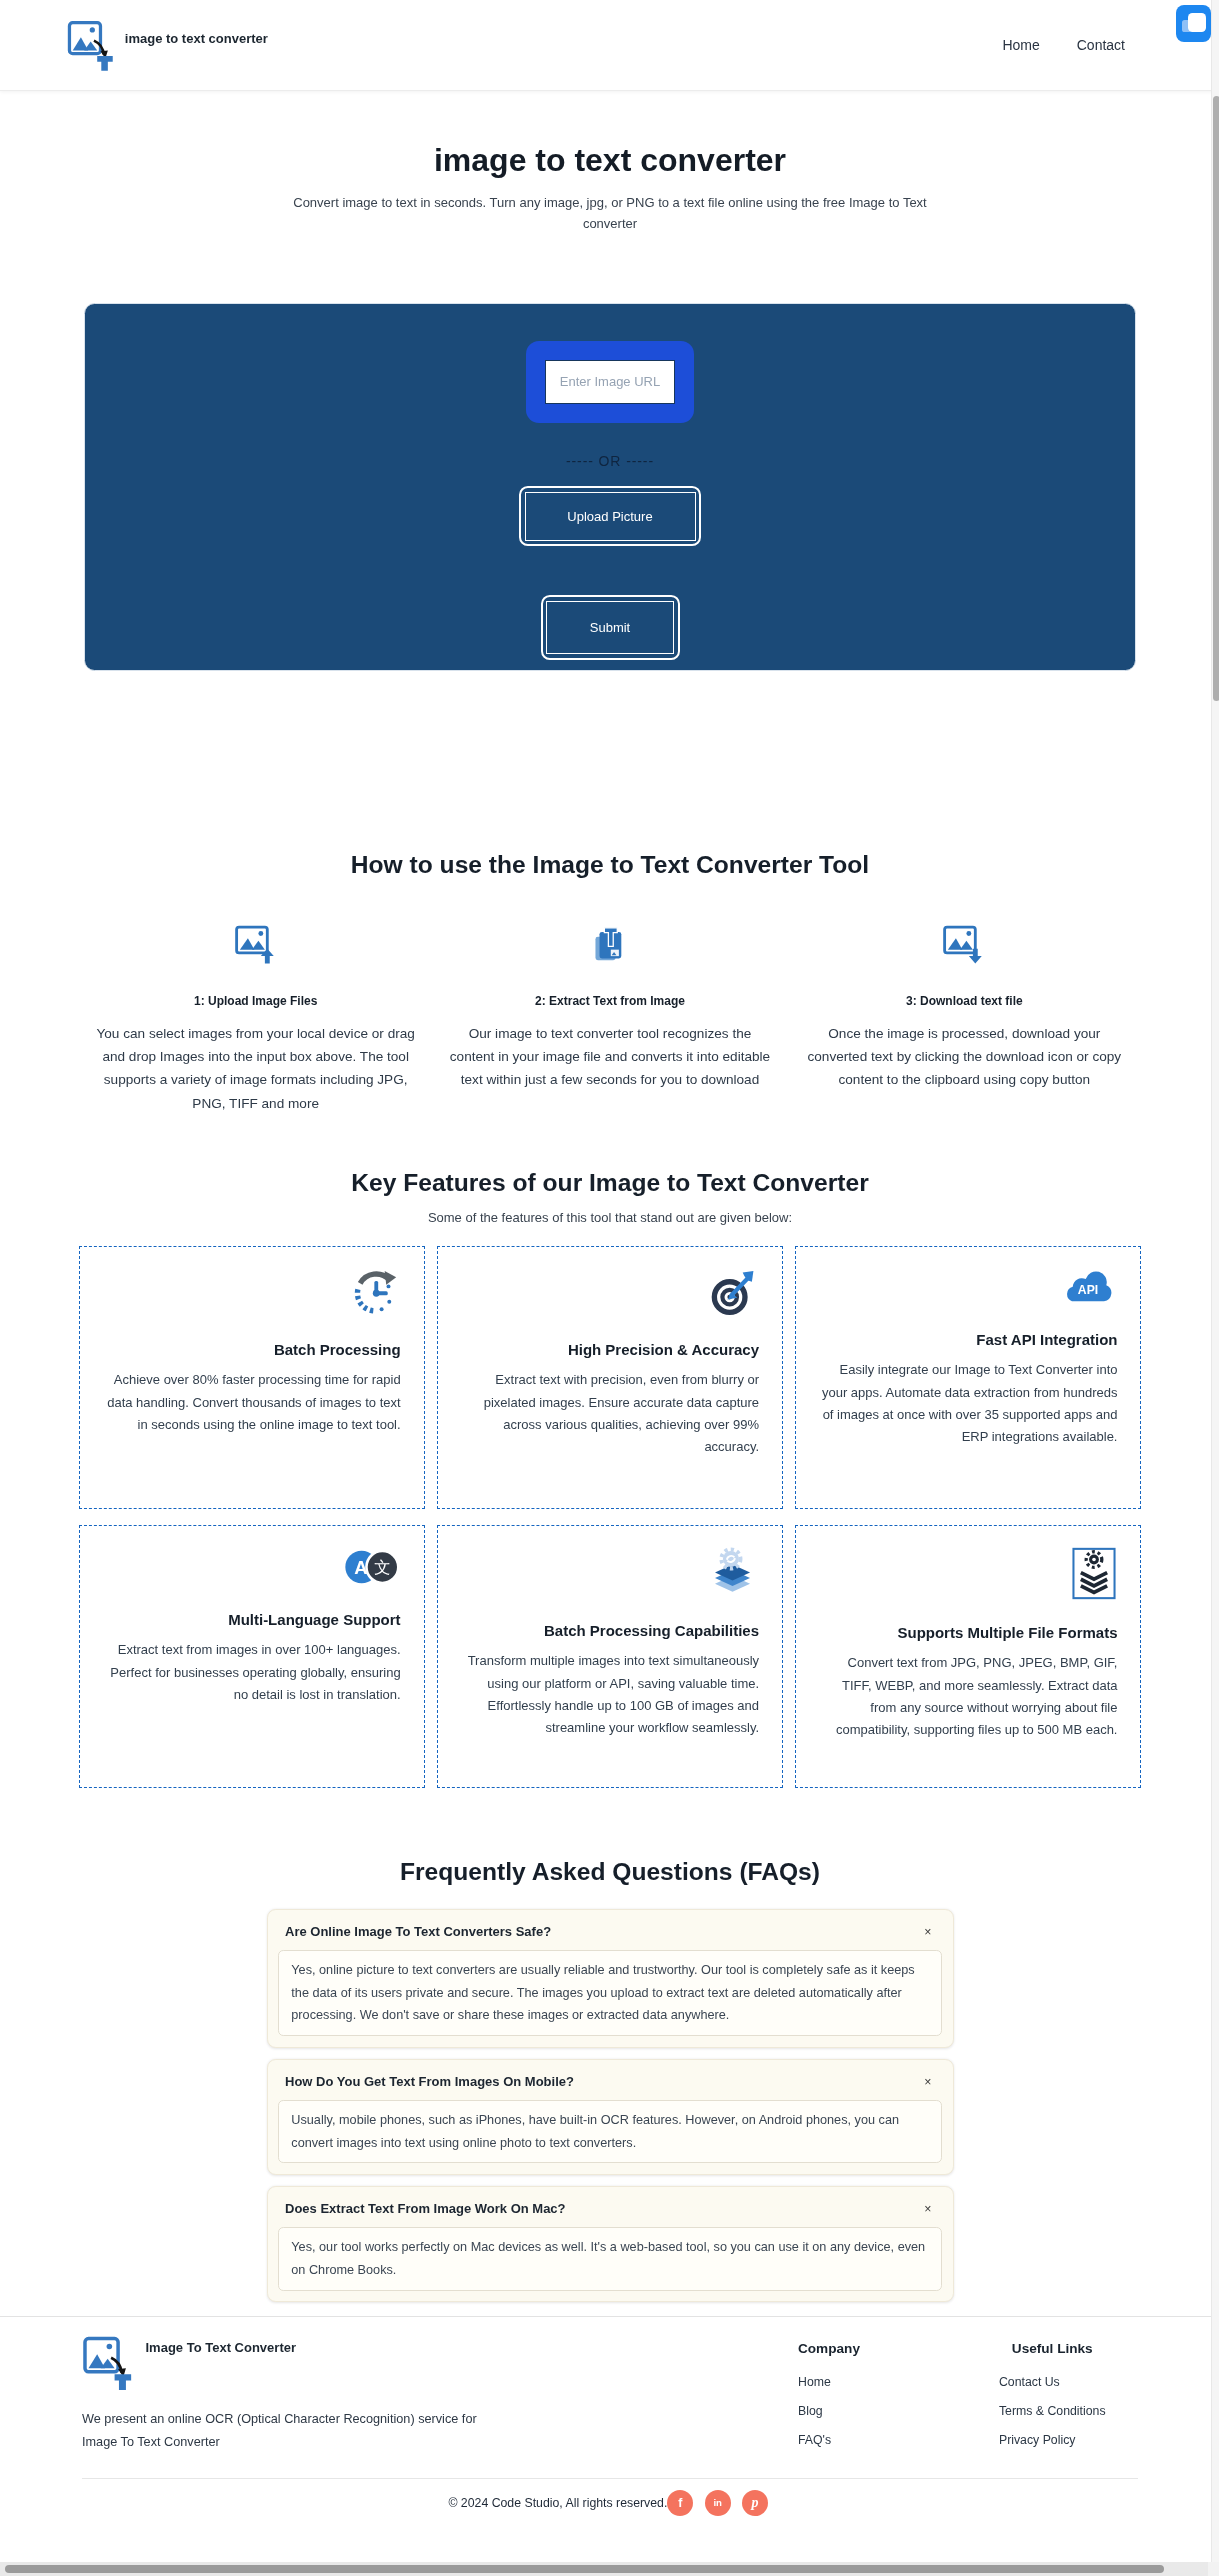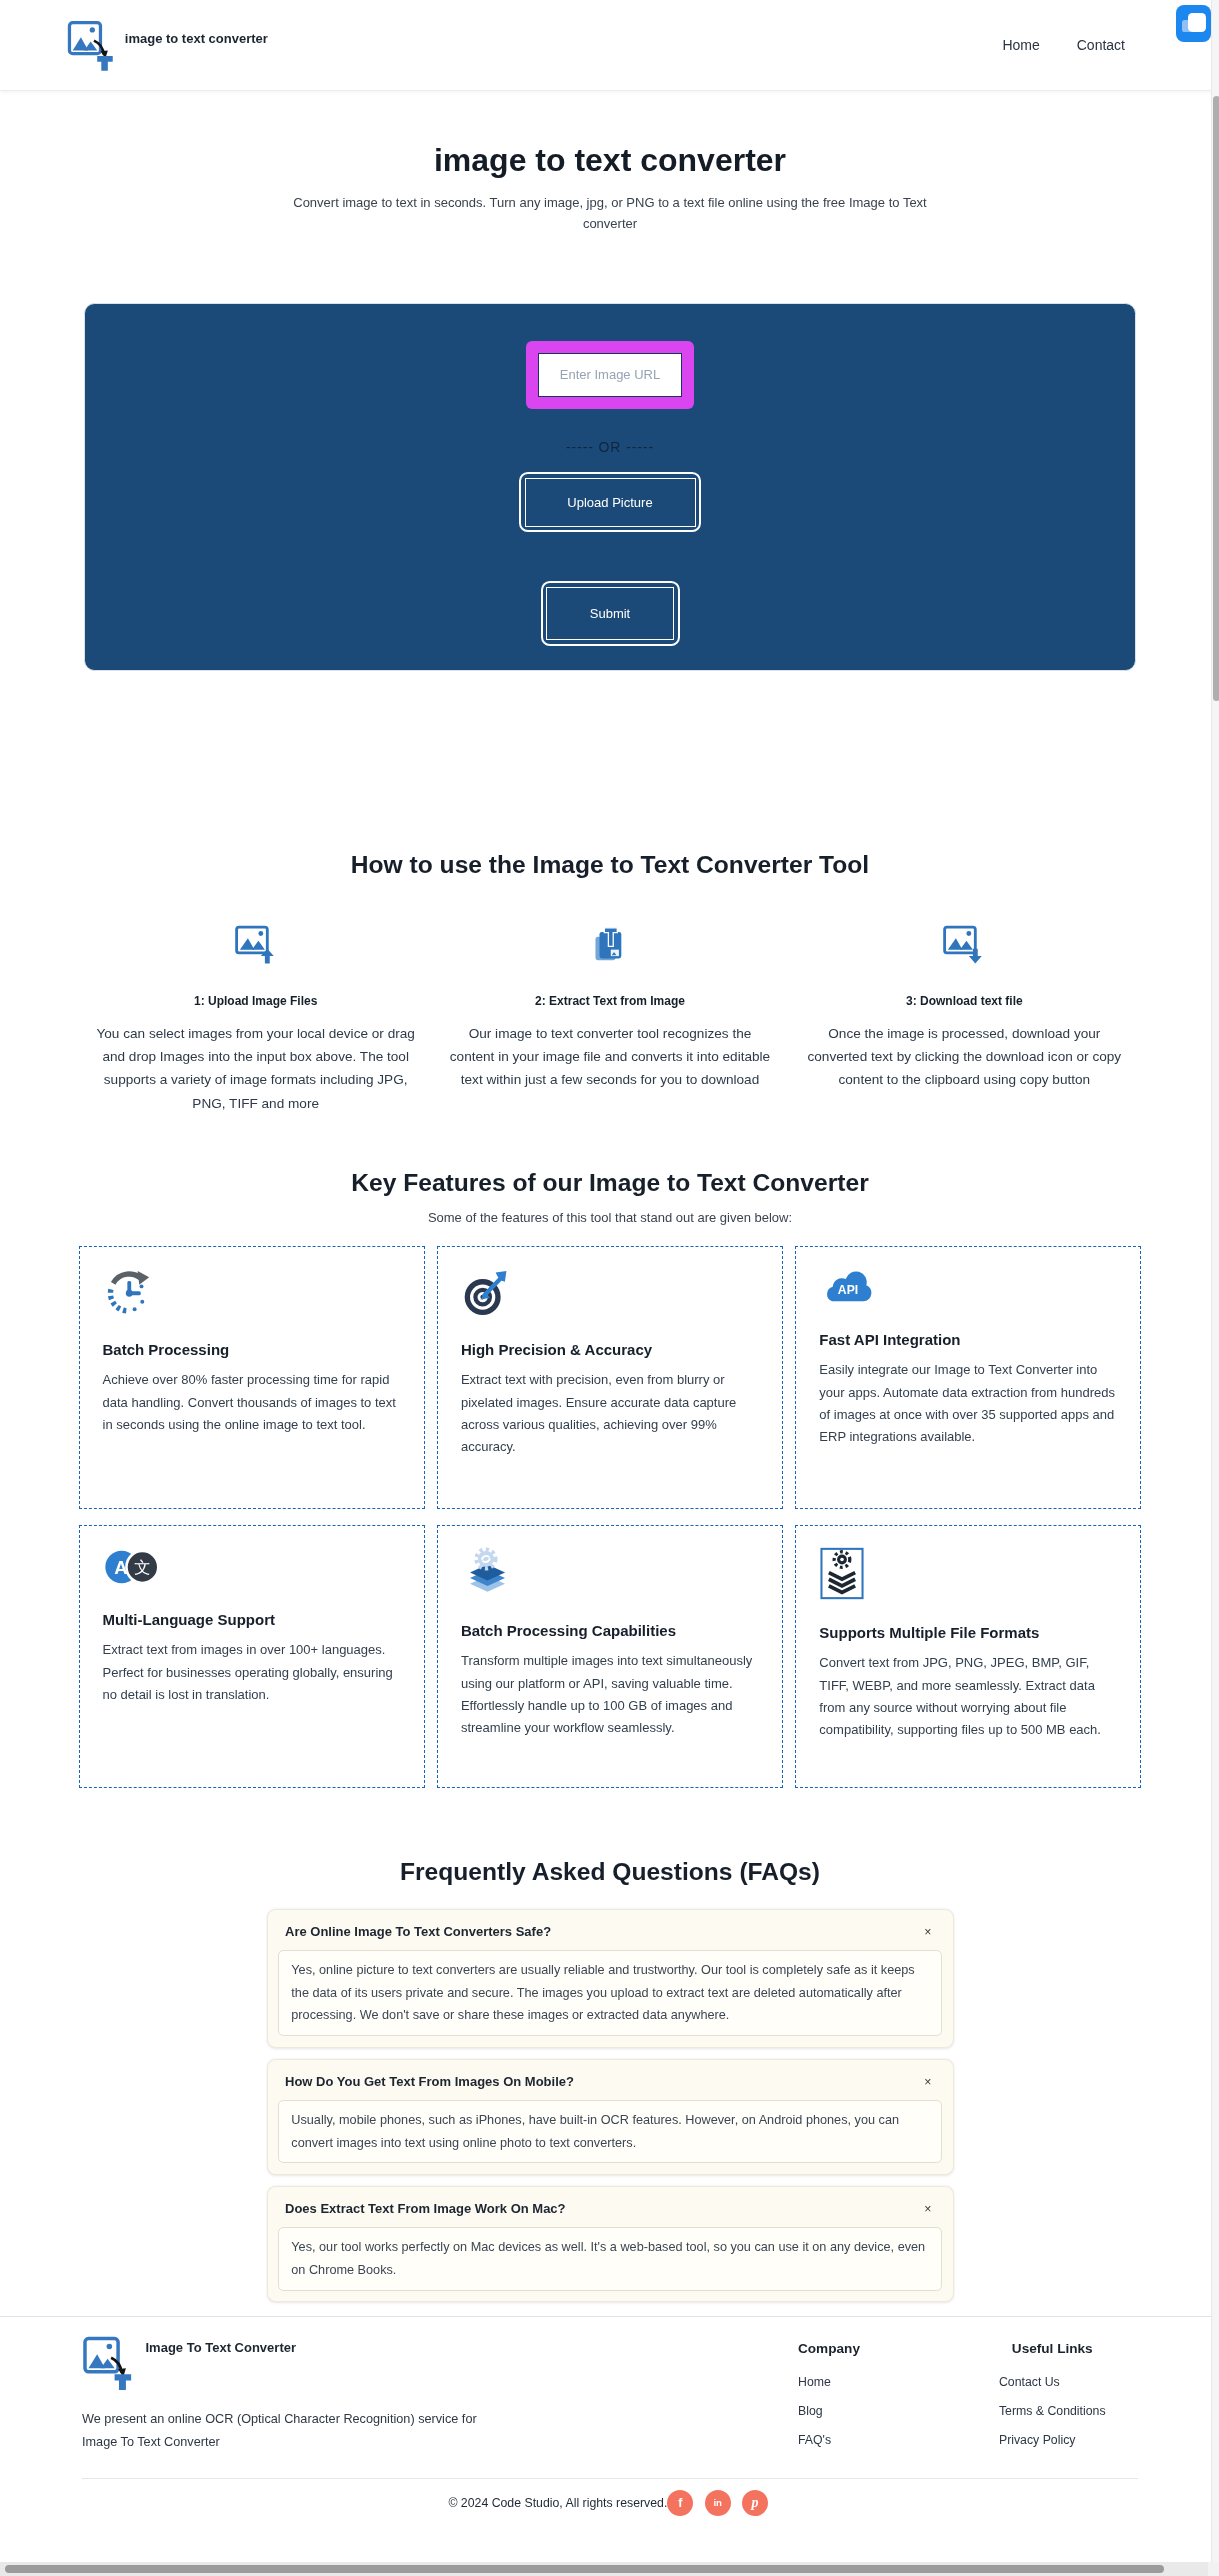--- a/index.html
+++ b/index.html
@@ -32,21 +32,21 @@
   .hero { text-align:center; padding-top:51px; }
   .hero h1 { margin:0; font-size:32px; font-weight:bold; color:#141c26; }
   .hero-sub { margin:14px auto 0; max-width:653px; font-size:13px; line-height:1.6; color:#39434f; }
 
   
   .panel {
     width:1052px; height:368px; margin:68px auto 0; background:#1b4a78;
     border:1.8px solid #d8e2ec; border-radius:10.5px;
     display:flex; flex-direction:column; align-items:center;
   }
-  .url-frame { margin-top:37px; background:#d946ef; border-radius:6px; padding:12px; width:168px; }
+  .url-frame { margin-top:37px; background:#1d4ed8; border-radius:13px; padding:19px; width:168px; }
   .url-input { width:100%; height:44px; border:1.8px solid #16365c; background:#fff;
     text-align:center; font-size:13px; color:#333; outline:none; font-family:inherit; }
   .url-input::placeholder { color:#96a3b3; }
   .or-text { margin-top:30px; color:#0f2540; font-size:14px; letter-spacing:0.9px; }
   .panel-btn { margin-top:17.5px; background:transparent; border:2.6px solid #fff; border-radius:8.8px;
     padding:3.5px; cursor:pointer; font-family:inherit; }
   .panel-btn .btn-inner { display:block; border:1.8px solid #fff; color:#fff; font-size:13px; }
   .btn-upload { width:182px; }
   .btn-upload .btn-inner { padding:16px 7px; }
   .btn-submit { width:139px; margin-top:49px; }
@@ -59,21 +59,21 @@
   .steps { width:1063px; margin:44px auto 0; display:flex; }
   .step { flex:1; padding:0 14px; text-align:center; }
   .step-icon { height:42px; }
   .step h3 { margin:26px 0 0; font-size:12px; font-weight:bold; color:#161f2a; }
   .step p { margin:14px 0 0; font-size:13.6px; line-height:1.72; color:#2e3a48; }
 
   
   .features { padding-top:54px; text-align:center; }
   .feature-grid { width:1063px; margin:21px auto 0; display:grid;
     grid-template-columns:repeat(3,1fr); grid-template-rows:263px 263px; gap:16px 12.3px; text-align:left; }
-  .feature-card { border:1.8px dashed #1565c0; padding:21px 23px; overflow:hidden; }
+  .feature-card { border:1.8px dashed #1565c0; padding:21px 23px; overflow:hidden;text-align:right; }
   .feature-card h3 { margin:21px 0 0; font-size:15px; font-weight:bold; color:#161f2a; }
   .feature-card p { margin:11.4px 0 0; font-size:13px; line-height:1.7; color:#323f4d; }
 
   
   .faq { padding-top:70px; }
   .faq .section-h2 { text-align:center; }
   .faq-list { width:687px; margin:23px auto 0; }
   .faq-card { background:#fcfaf1; border:0.9px solid #efe9d8; border-radius:8.8px;
     box-shadow:0 0.9px 2.6px rgba(0,0,0,.1); padding:8.8px 10.5px 10.5px; margin-bottom:11.4px; }
   .faq-q { display:flex; justify-content:space-between; align-items:flex-start;

